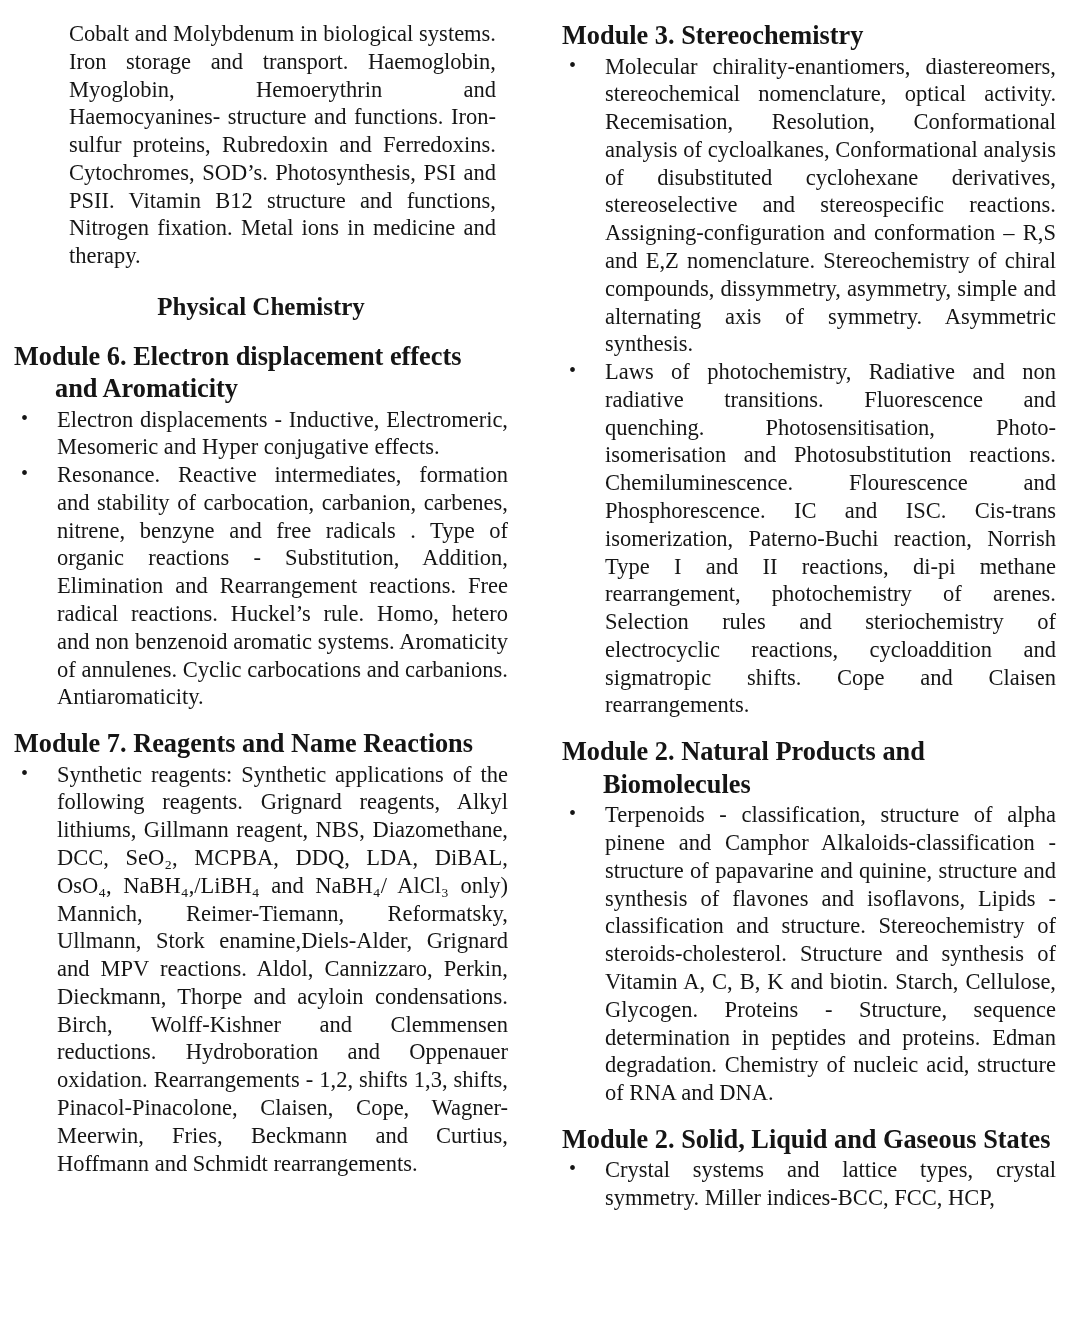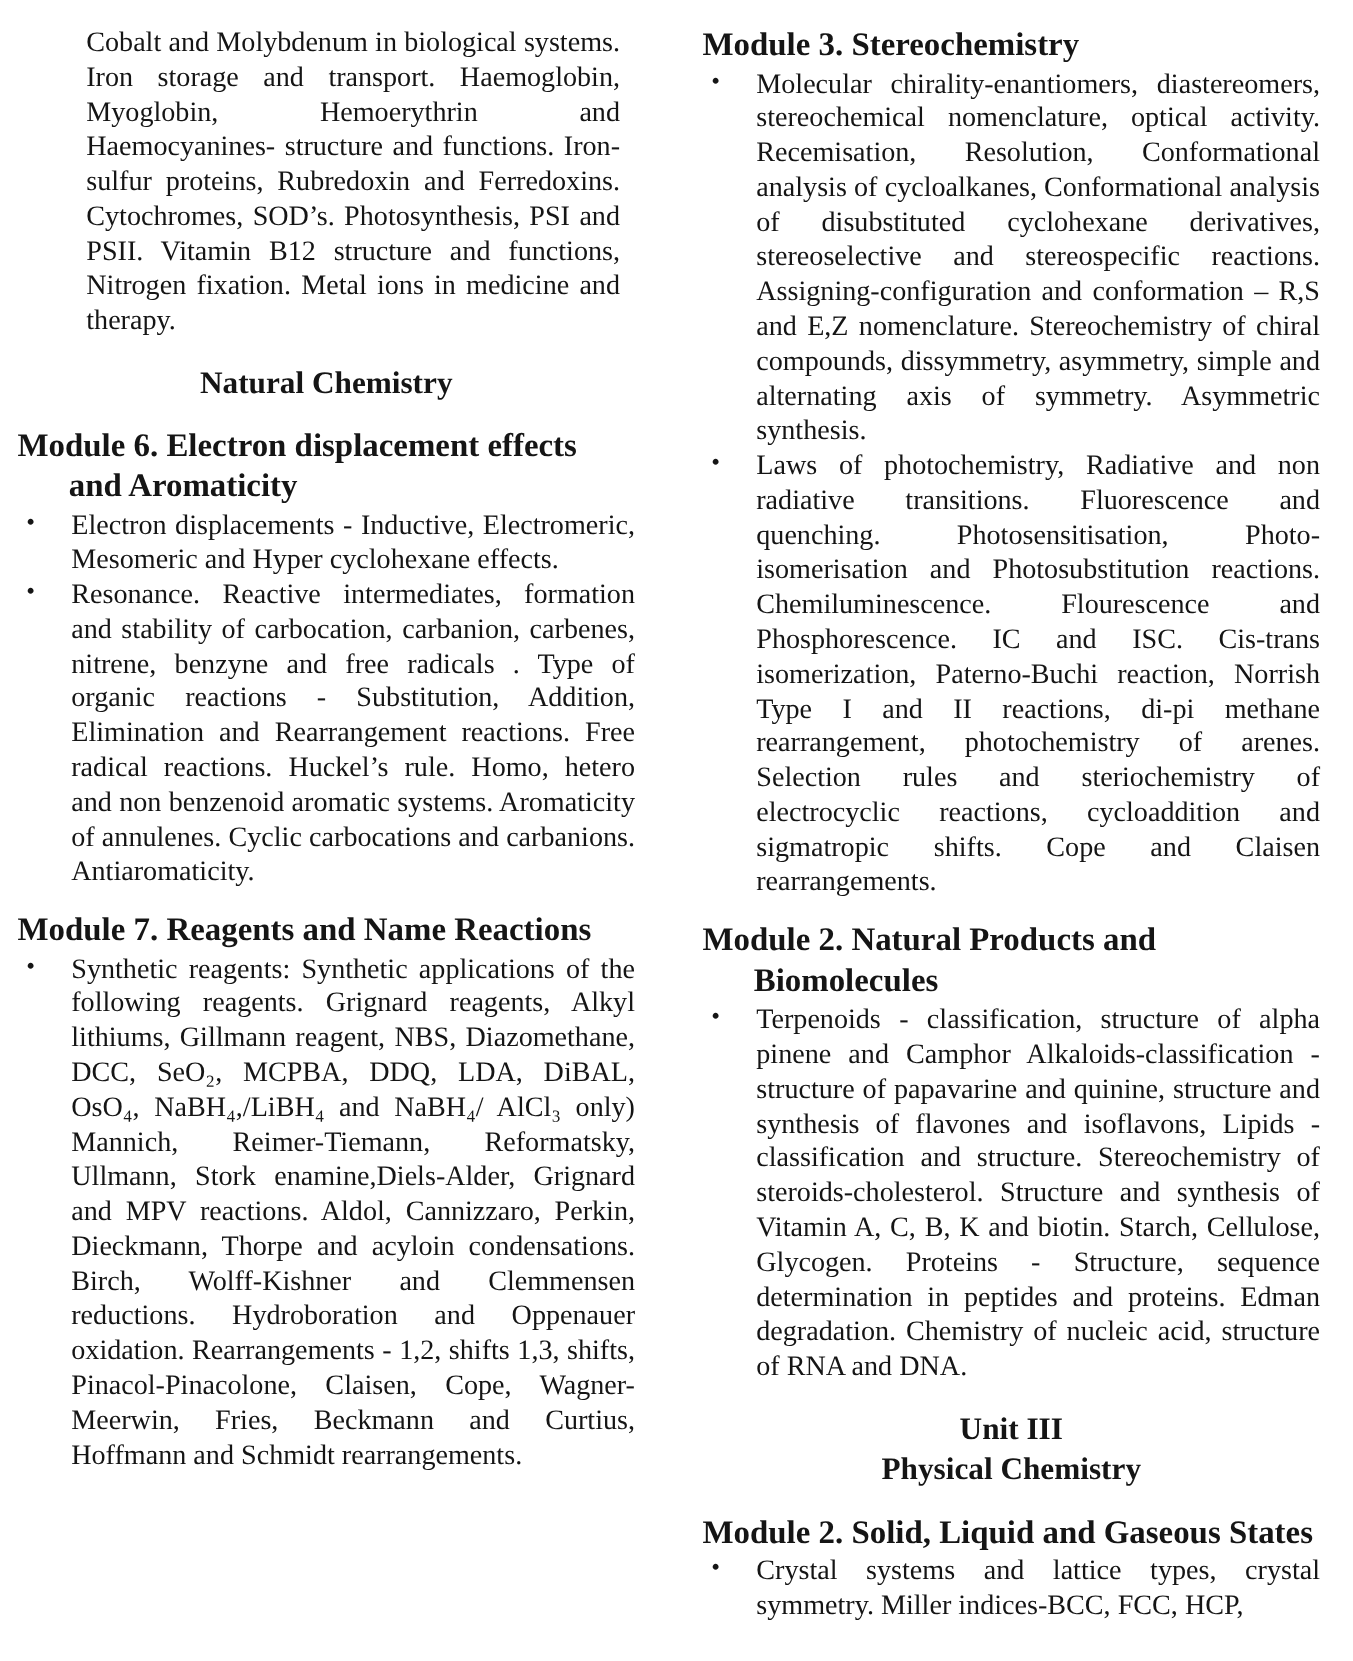--- a/index.html
+++ b/index.html
@@ -69,28 +69,28 @@
 </head>
 <body>
 
 <div class="page">
 
   <div class="col">
 
     <p class="para-cont">Cobalt and Molybdenum in biological systems. Iron storage and transport. Haemoglobin, Myoglobin, Hemoerythrin and Haemocyanines- structure and functions. Iron-sulfur proteins, Rubredoxin and Ferredoxins. Cytochromes, SOD’s. Photosynthesis, PSI and PSII. Vitamin B12 structure and functions, Nitrogen fixation. Metal ions in medicine and therapy.</p>
 
     <div class="unit-head">
-      <div>Natural Chemistry</div>
+      <div>Physical Chemistry</div>
     </div>
 
     <h3 class="module-head">Module 6. Electron displacement effects and Aromaticity</h3>
 
     <div class="bullet">
       <span class="marker">•</span>
-      <div class="btext">Electron displacements - Inductive, Electromeric, Mesomeric and Hyper cyclohexane effects.</div>
+      <div class="btext">Electron displacements - Inductive, Electromeric, Mesomeric and Hyper conjugative effects.</div>
     </div>
 
     <div class="bullet">
       <span class="marker">•</span>
       <div class="btext">Resonance. Reactive intermediates, formation and stability of carbocation, carbanion, carbenes, nitrene, benzyne and free radicals . Type of organic reactions - Substitution, Addition, Elimination and Rearrangement reactions. Free radical reactions. Huckel’s rule. Homo, hetero and non benzenoid aromatic systems. Aromaticity of annulenes. Cyclic carbocations and carbanions. Antiaromaticity.</div>
     </div>
 
     <h3 class="module-head">Module 7. Reagents and Name Reactions</h3>
 
     <div class="bullet">
@@ -115,24 +115,20 @@
       <div class="btext">Laws of photochemistry, Radiative and non radiative transitions. Fluorescence and quenching. Photosensitisation, Photo-isomerisation and Photosubstitution reactions. Chemiluminescence. Flourescence and Phosphorescence. IC and ISC. Cis-trans isomerization, Paterno-Buchi reaction, Norrish Type I and II reactions, di-pi methane rearrangement, photochemistry of arenes. Selection rules and steriochemistry of electrocyclic reactions, cycloaddition and sigmatropic shifts. Cope and Claisen rearrangements.</div>
     </div>
 
     <h3 class="module-head">Module 2. Natural Products and Biomolecules</h3>
 
     <div class="bullet">
       <span class="marker">•</span>
       <div class="btext">Terpenoids - classification, structure of alpha pinene and Camphor Alkaloids-classification - structure of papavarine and quinine, structure and synthesis of flavones and isoflavons, Lipids - classification and structure. Stereochemistry of steroids-cholesterol. Structure and synthesis of Vitamin A, C, B, K and biotin. Starch, Cellulose, Glycogen. Proteins - Structure, sequence determination in peptides and proteins. Edman degradation. Chemistry of nucleic acid, structure of RNA and DNA.</div>
     </div>
 
-    <div class="unit-head">
-      <div>Unit III</div>
-      <div>Physical Chemistry</div>
-    </div>
 
     <h3 class="module-head">Module 2. Solid, Liquid and Gaseous States</h3>
 
     <div class="bullet">
       <span class="marker">•</span>
       <div class="btext">Crystal systems and lattice types, crystal symmetry. Miller indices-BCC, FCC, HCP,</div>
     </div>
 
   </div>
 </div>

